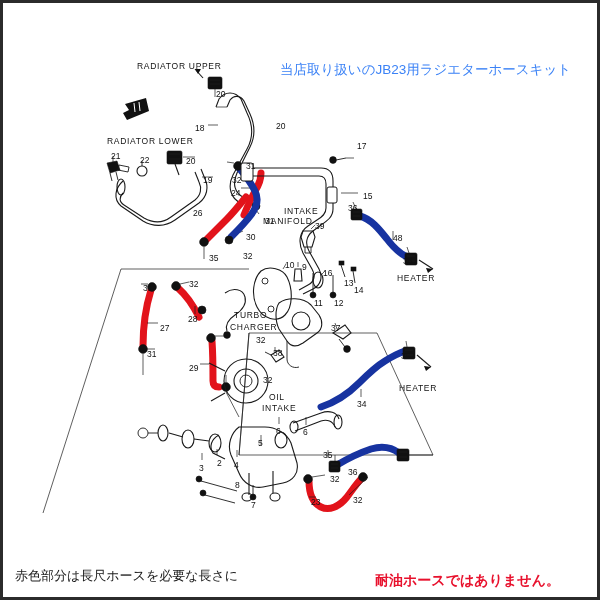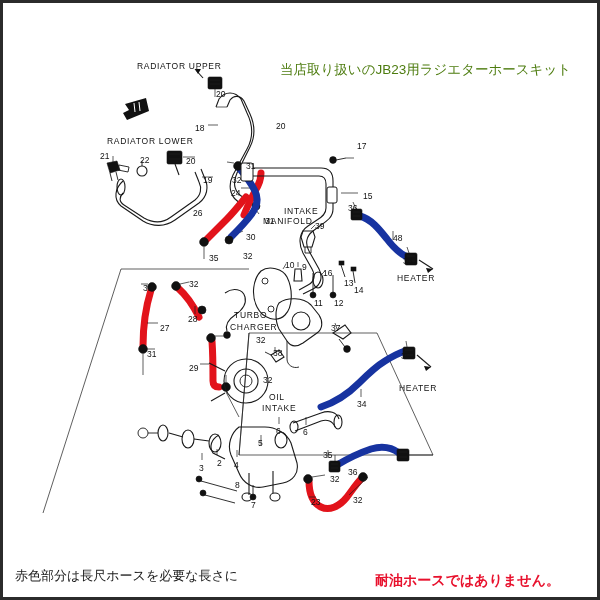--- a/index.html
+++ b/index.html
@@ -2,21 +2,21 @@
 <html><head>
 <meta charset="utf-8">
 <style>
   html,body{margin:0;padding:0;background:#fff;}
   body{width:600px;height:600px;overflow:hidden;
        font-family:"Liberation Sans","DejaVu Sans",sans-serif;}
   #page{position:relative;width:600px;height:600px;background:#ffffff;
         box-sizing:border-box;border:3px solid #2b2b2b;overflow:hidden;}
   #diagram{position:absolute;left:0;top:0;width:600px;height:600px;}
   .txt{position:absolute;white-space:pre;}
-  .jp-top{left:277px;top:14px;font-size:13.5px;color:#4d7c0f;line-height:21px;}
+  .jp-top{left:277px;top:14px;font-size:13.5px;color:#3b82f6;line-height:21px;}
   .jp-bl{left:12px;top:528px;font-size:13px;color:#1a1a1a;line-height:18px;}
   .jp-warn{left:372px;top:530px;font-size:14px;color:#e8112d;
            font-weight:bold;line-height:19px;}
   .lbl{position:absolute;font-size:8px;color:#111;letter-spacing:.4px;
        white-space:pre;}
   .num{position:absolute;font-size:8.5px;color:#111;white-space:pre;}
   .part-name{font-size:8.5px;letter-spacing:.7px;}
 </style>
 </head>
 <body>
@@ -373,21 +373,21 @@
       <div class="num" style="left: 341px; top: 275px;">13</div>
       <div class="num" style="left: 351px; top: 282px;">14</div>
       <div class="num" style="left: 360px; top: 188px;">15</div>
       <div class="num" style="left: 320px; top: 265px;">16</div>
       <div class="num" style="left: 354px; top: 138px;">17</div>
       <div class="num" style="left: 192px; top: 120px;">18</div>
       <div class="num" style="left: 200px; top: 172px;">19</div>
       <div class="num" style="left: 213px; top: 86px;">20</div>
       <div class="num" style="left: 183px; top: 153px;">20</div>
       <div class="num" style="left: 273px; top: 118px;">20</div>
-      <div class="num" style="left: 97px; top: 148px;">21</div>
+      <div class="num" style="left: 108px; top: 148px;">21</div>
       <div class="num" style="left: 137px; top: 152px;">22</div>
       <div class="num" style="left: 308px; top: 494px;">23</div>
       <div class="num" style="left: 228px; top: 185px;">24</div>
       <div class="num" style="left: 206px; top: 250px;">35</div>
       <div class="num" style="left: 190px; top: 205px;">26</div>
       <div class="num" style="left: 157px; top: 320px;">27</div>
       <div class="num" style="left: 185px; top: 311px;">28</div>
       <div class="num" style="left: 186px; top: 360px;">29</div>
       <div class="num" style="left: 243px; top: 229px;">30</div>
       <div class="num" style="left: 140px; top: 280px;">31</div>

